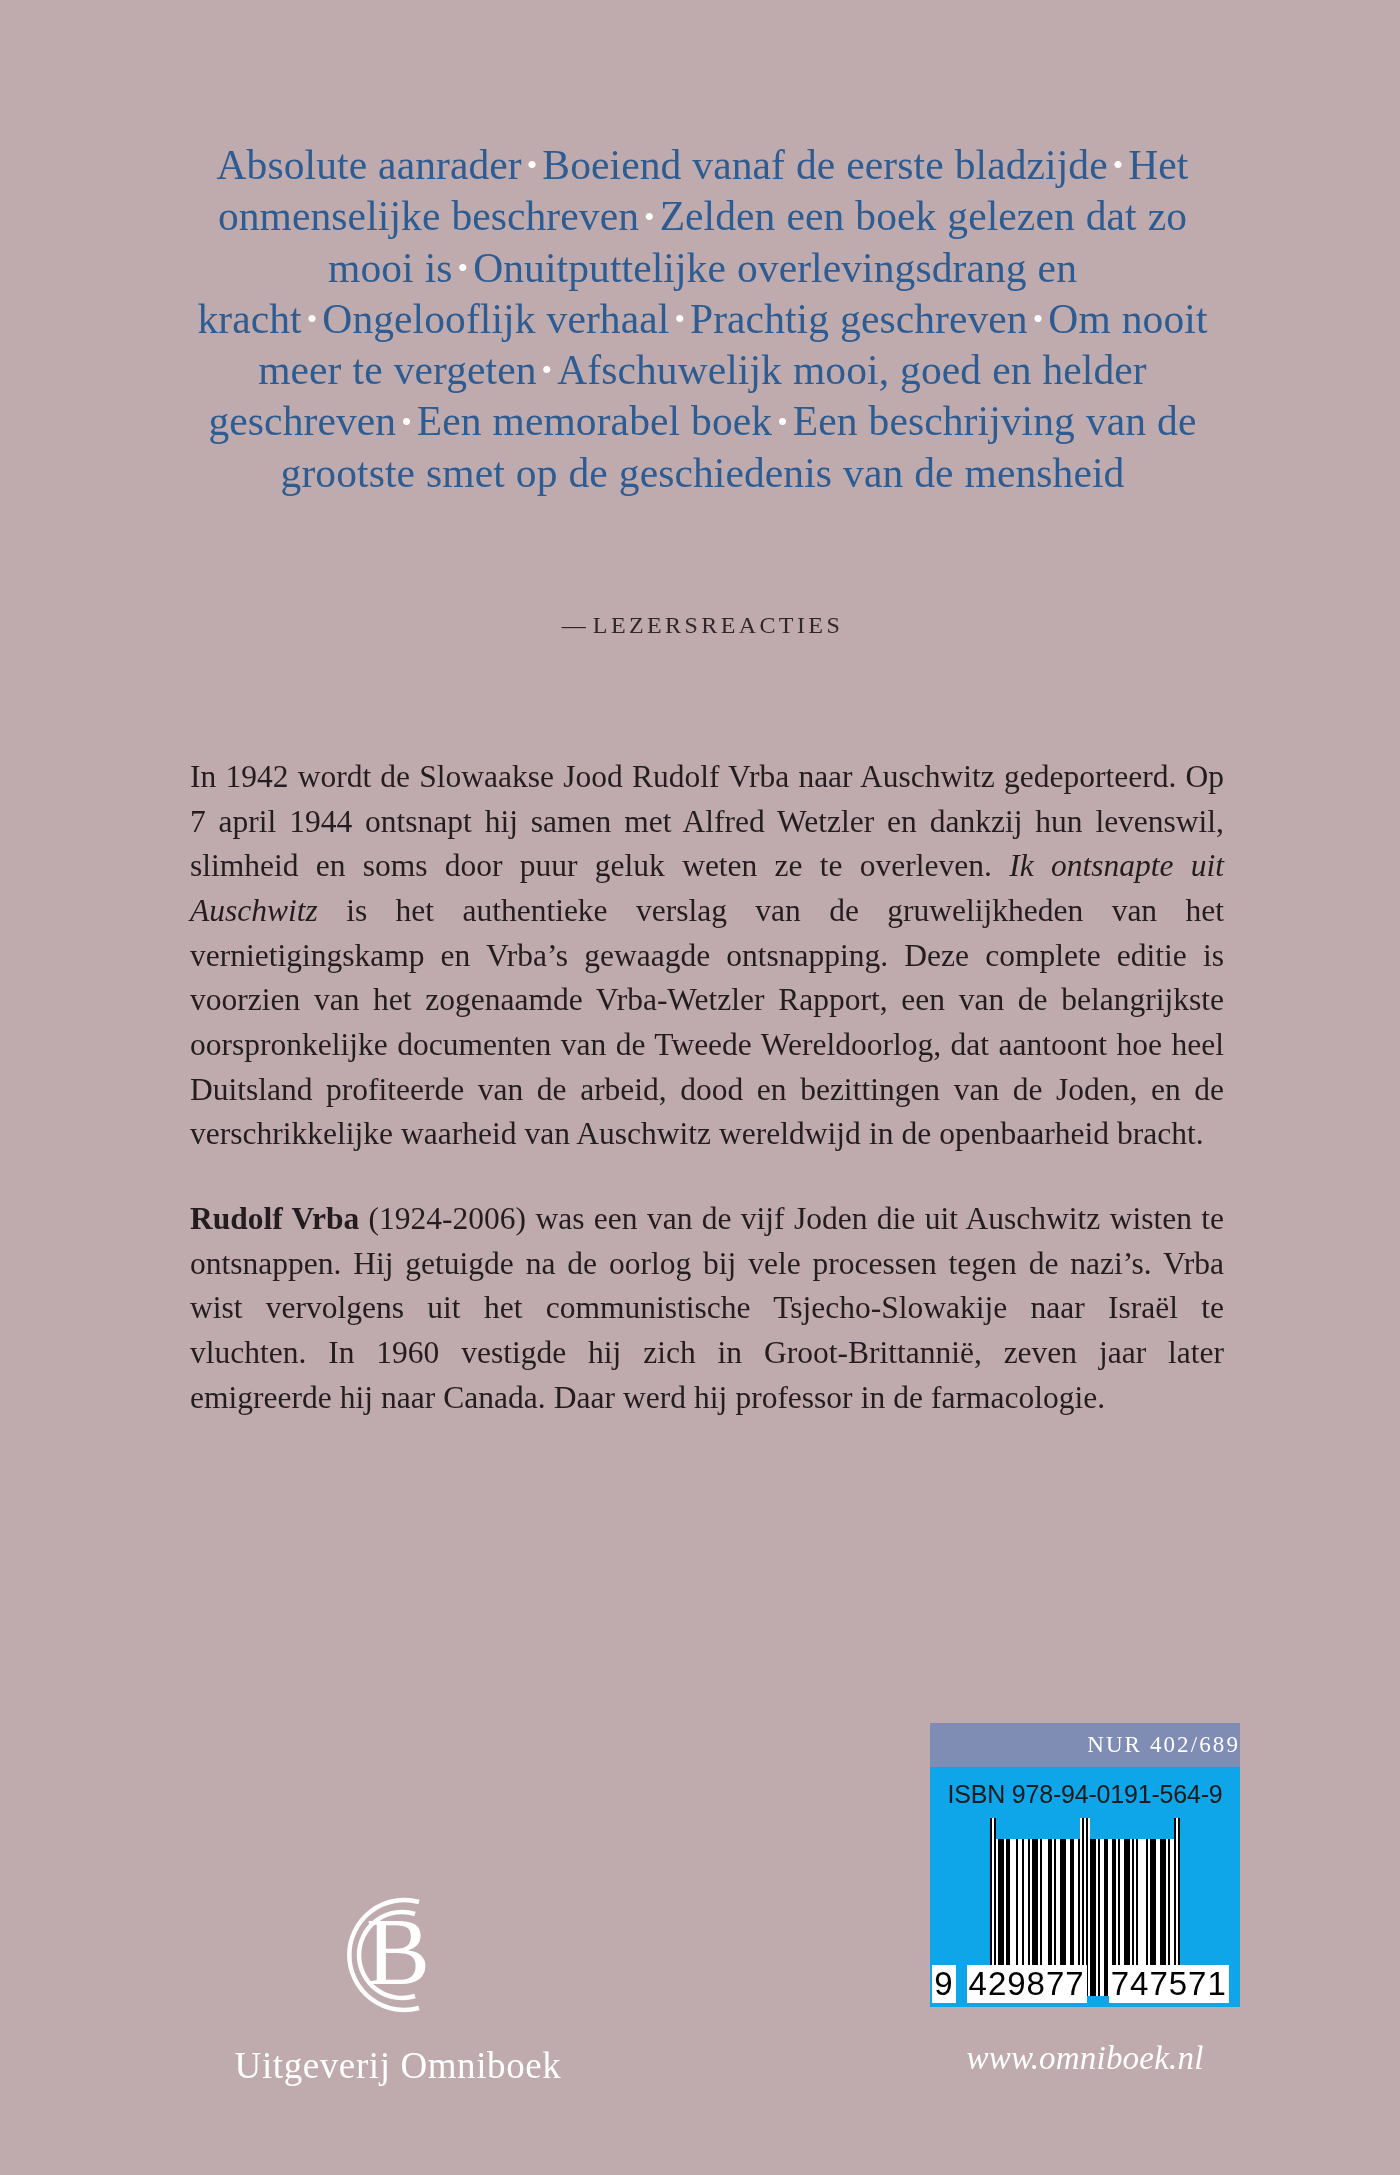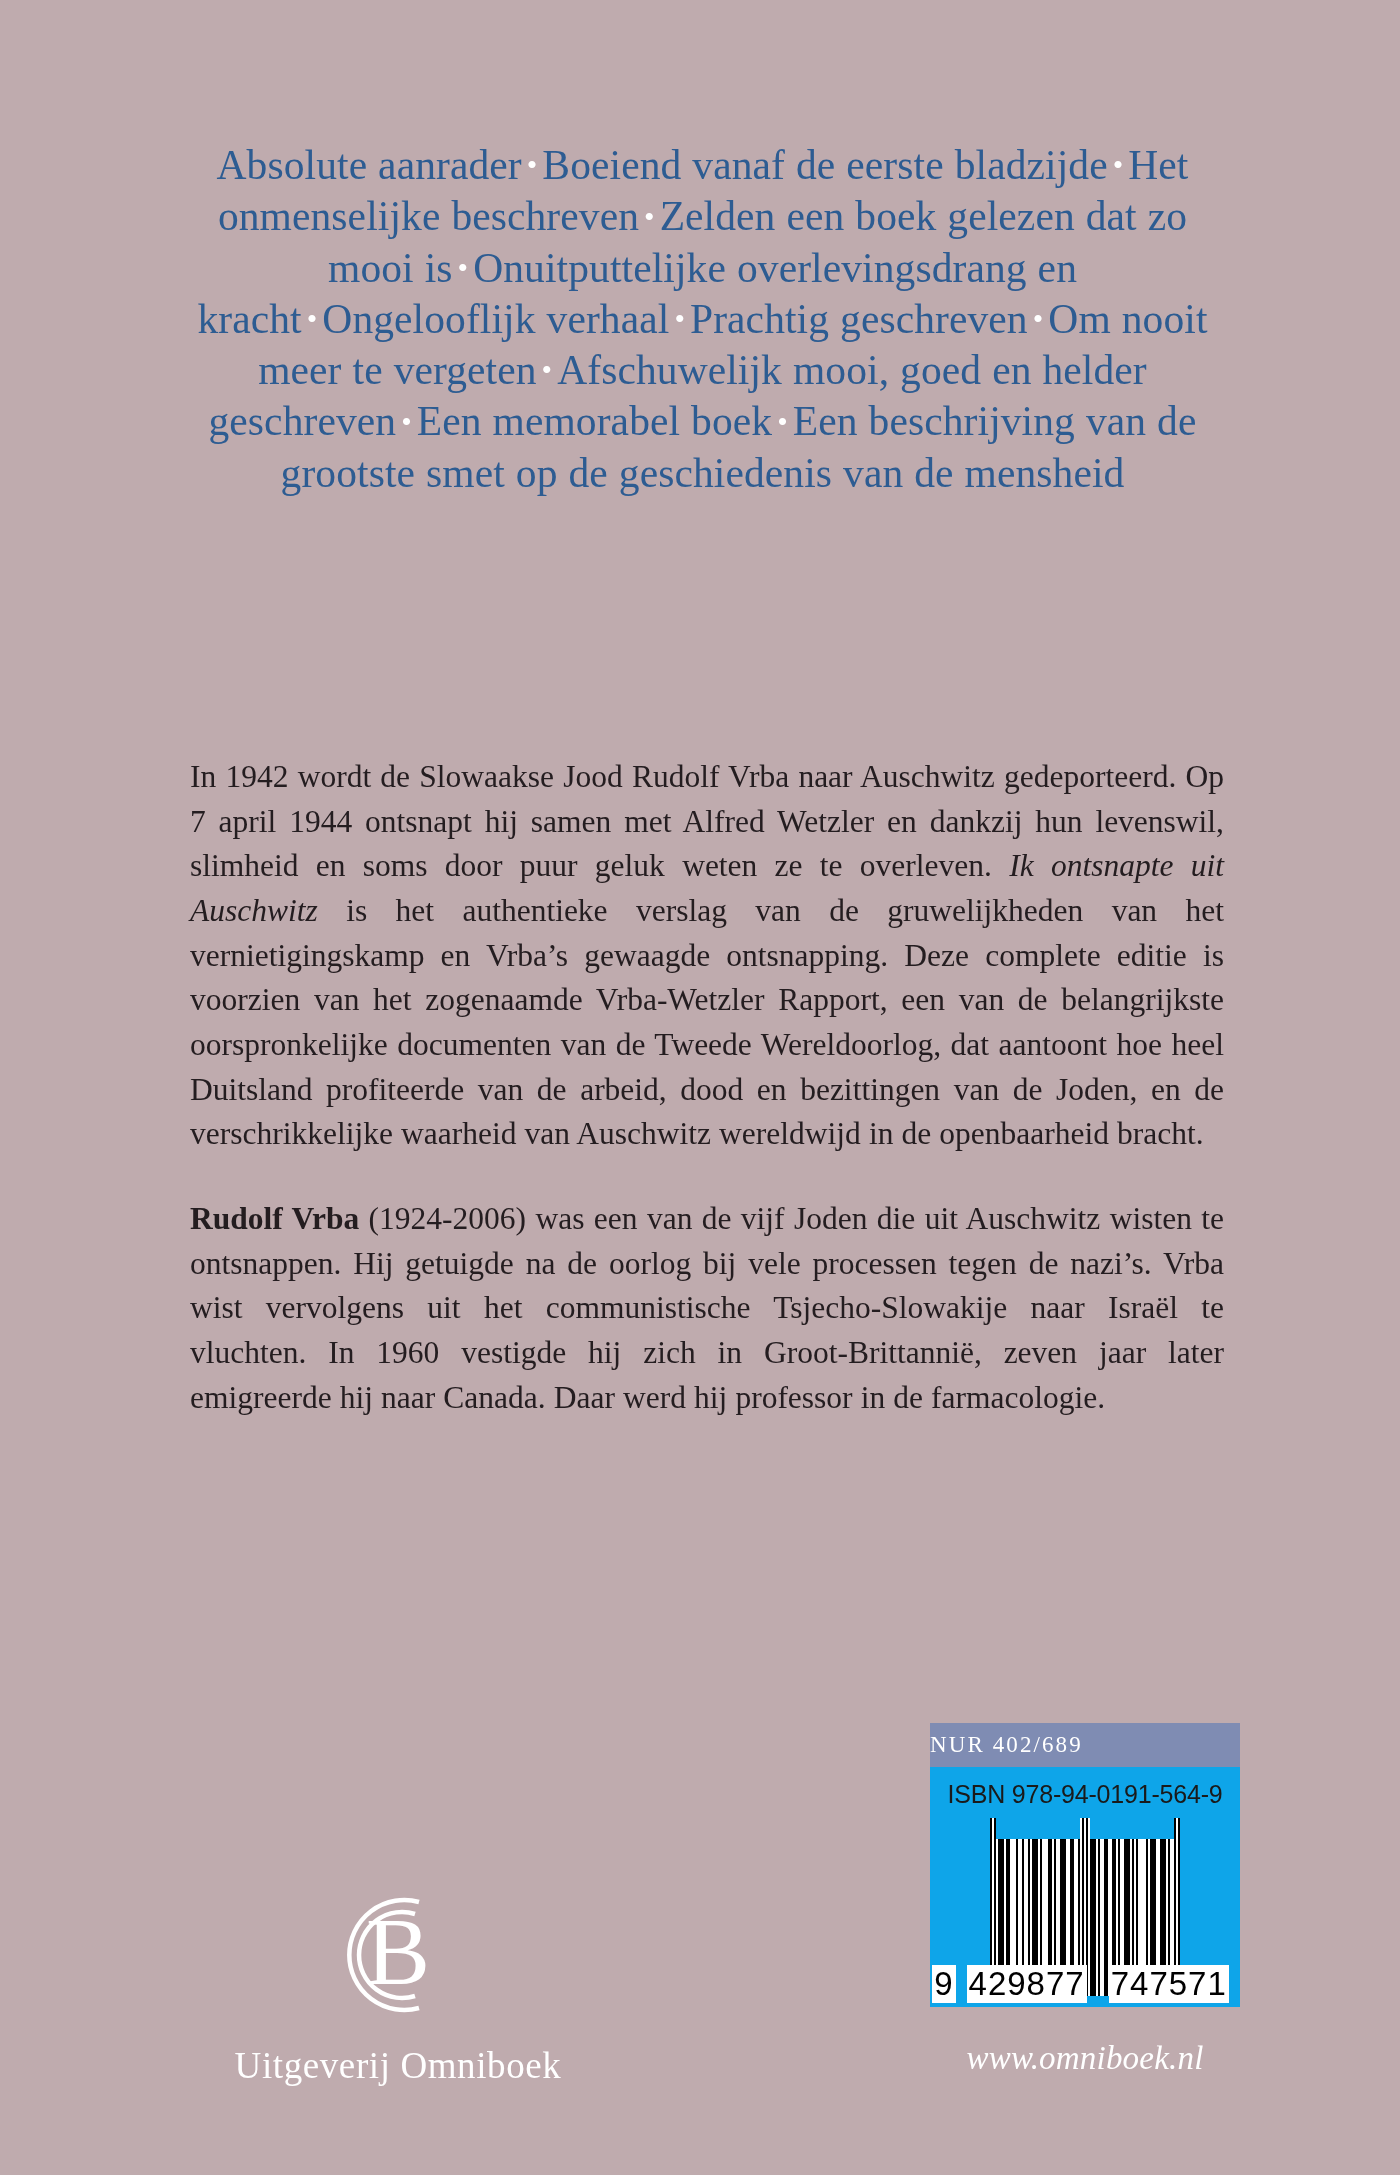--- a/index.html
+++ b/index.html
@@ -104,21 +104,21 @@
   .isbn-block {
     position: absolute;
     left: 930px;
     top: 1723px;
     width: 310px;
   }
   .nur-band {
     background: #7f8cb3;
     height: 44px;
     line-height: 44px;
-    text-align: left;
+    text-align: right;
     color: #ffffff;
     font-family: "Liberation Serif", serif;
     font-size: 23px;
     letter-spacing: 2.1px;
     font-variant: small-caps;
   }
   .barcode-panel {
     background: #0ea5e9;
     padding: 13px 0 4px 0;
   }
@@ -178,20 +178,23 @@
 </style>
 </head>
 <body>
 
 <div class="cover">
 
   <div class="blurbs">
     <span>Absolute aanrader</span><span class="sep">•</span><span>Boeiend vanaf de eerste bladzijde</span><span class="sep">•</span><span>Het onmenselijke beschreven</span><span class="sep">•</span><span>Zelden een boek gelezen dat zo mooi is</span><span class="sep">•</span><span>Onuitputtelijke overlevingsdrang en kracht</span><span class="sep">•</span><span>Ongelooflijk verhaal</span><span class="sep">•</span><span>Prachtig geschreven</span><span class="sep">•</span><span>Om nooit meer te vergeten</span><span class="sep">•</span><span>Afschuwelijk mooi, goed en helder geschreven</span><span class="sep">•</span><span>Een memorabel boek</span><span class="sep">•</span><span>Een beschrijving van de grootste smet op de geschiedenis van de mensheid</span>
   </div>
 
+  <div class="attrib">
+    <span class="dash">—</span><span>LEZERSREACTIES</span>
+  </div>
 
   <div class="body-copy">
     <p><span>In 1942 wordt de Slowaakse Jood Rudolf Vrba naar Auschwitz gedeporteerd. Op 7 april 1944 ontsnapt hij samen met Alfred Wetzler en dankzij hun levenswil, slimheid en soms door puur geluk weten ze te overleven. </span><span class="ital">Ik ontsnapte uit Auschwitz</span><span> is het authentieke verslag van de gruwelijkheden van het vernietigingskamp en Vrba’s gewaagde ontsnapping. Deze complete editie is voorzien van het zogenaamde Vrba-Wetzler Rapport, een van de belangrijkste oorspronkelijke documenten van de Tweede Wereldoorlog, dat aantoont hoe heel Duitsland profiteerde van de arbeid, dood en bezittingen van de Joden, en de verschrikkelijke waarheid van Auschwitz wereldwijd in de openbaarheid bracht.</span></p>
     <p><span class="bold">Rudolf Vrba</span><span> (1924-2006) was een van de vijf Joden die uit Auschwitz wisten te ontsnappen. Hij getuigde na de oorlog bij vele processen tegen de nazi’s. Vrba wist vervolgens uit het communistische Tsjecho-Slowakije naar Israël te vluchten. In 1960 vestigde hij zich in Groot-Brittannië, zeven jaar later emigreerde hij naar Canada. Daar werd hij professor in de farmacologie.</span></p>
   </div>
 
   <div class="publisher">
     <div class="logo-mark">
       <svg width="150" height="150" viewBox="0 0 150 150" aria-hidden="true">
         <path d="M 96 22 A 55 55 0 1 0 96 128" fill="none" stroke="#ffffff" stroke-width="4.5"></path>

